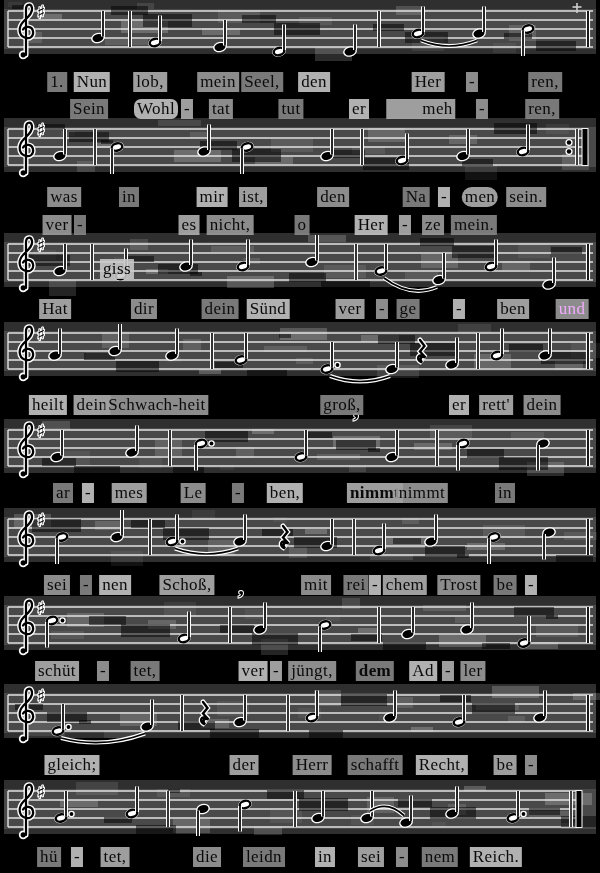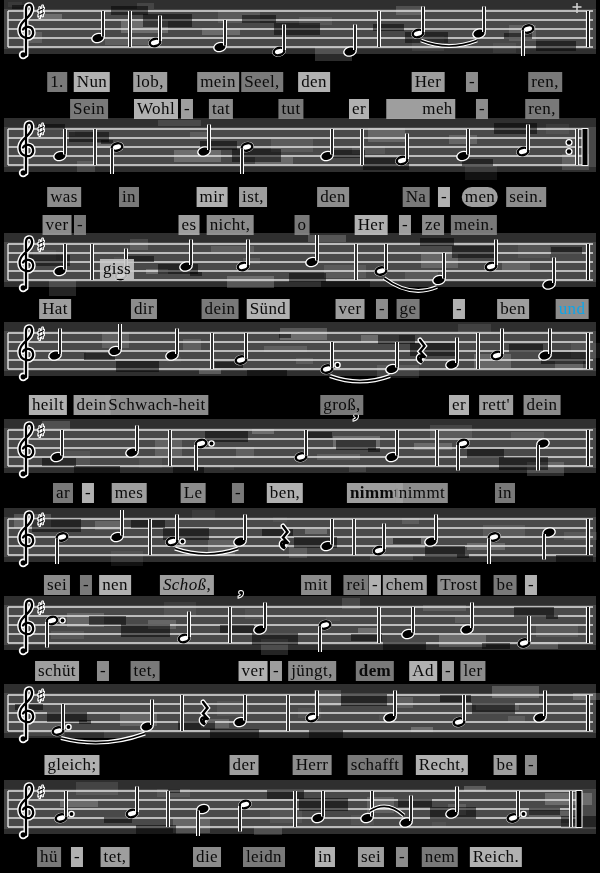--- a/index.html
+++ b/index.html
@@ -1031,21 +1031,21 @@
       <span class="lyric-word" style="left: 57px; top: 72px; color: rgb(10, 10, 10); background: rgba(138, 138, 138, 0.88);">1.</span>
       <span class="lyric-word" style="left: 92px; top: 72px; color: rgb(10, 10, 10); background: rgba(201, 201, 201, 0.88);">Nun</span>
       <span class="lyric-word" style="left: 150px; top: 72px; color: rgb(10, 10, 10); background: rgba(180, 180, 180, 0.88);">lob,</span>
       <span class="lyric-word" style="left: 218px; top: 72px; color: rgb(10, 10, 10); background: rgba(159, 159, 159, 0.88);">mein</span>
       <span class="lyric-word" style="left: 262px; top: 72px; color: rgb(10, 10, 10); background: rgba(138, 138, 138, 0.88);">Seel,</span>
       <span class="lyric-word" style="left: 314px; top: 72px; color: rgb(10, 10, 10); background: rgba(201, 201, 201, 0.88);">den</span>
       <span class="lyric-word" style="left: 428px; top: 72px; color: rgb(10, 10, 10); background: rgba(180, 180, 180, 0.88);">Her</span>
       <span class="lyric-word" style="left: 472px; top: 72px; color: rgb(10, 10, 10); background: rgba(159, 159, 159, 0.88);">-</span>
       <span class="lyric-word" style="left: 545px; top: 72px; color: rgb(10, 10, 10); background: rgba(138, 138, 138, 0.88);">ren,</span>
       <span class="lyric-word" style="left: 89px; top: 99px; color: rgb(10, 10, 10); background: rgba(138, 138, 138, 0.88);">Sein</span>
-      <span class="lyric-word" style="left: 156px; top: 99px; color: rgb(10, 10, 10); background: rgba(201, 201, 201, 0.88);">Wohl</span>
+      <span class="lyric-word" style="left: 156px; top: 99px; color: rgb(10, 10, 10); background: rgba(201, 201, 201, 0.88); border-radius: 7px;">Wohl</span>
       <span class="lyric-word" style="left: 187px; top: 99px; color: rgb(10, 10, 10); background: rgba(180, 180, 180, 0.88);">-</span>
       <span class="lyric-word" style="left: 221px; top: 99px; color: rgb(10, 10, 10); background: rgba(159, 159, 159, 0.88);">tat</span>
       <span class="lyric-word" style="left: 291px; top: 99px; color: rgb(10, 10, 10); background: rgba(138, 138, 138, 0.88);">tut</span>
       <span class="lyric-word" style="left: 359px; top: 99px; color: rgb(10, 10, 10); background: rgba(201, 201, 201, 0.88);">er</span>
       <span class="lyric-word" style="left: 421px; top: 99px; color: rgb(10, 10, 10); background: rgba(180, 180, 180, 0.88); padding-left: 36px;">meh</span>
       <span class="lyric-word" style="left: 482px; top: 99px; color: rgb(10, 10, 10); background: rgba(159, 159, 159, 0.88);">-</span>
       <span class="lyric-word" style="left: 542px; top: 99px; color: rgb(10, 10, 10); background: rgba(138, 138, 138, 0.88);">ren,</span>
       <span class="lyric-word" style="left: 64px; top: 187px; color: rgb(10, 10, 10); background: rgba(159, 159, 159, 0.88);">was</span>
       <span class="lyric-word" style="left: 129px; top: 187px; color: rgb(10, 10, 10); background: rgba(138, 138, 138, 0.88);">in</span>
       <span class="lyric-word" style="left: 212px; top: 187px; color: rgb(10, 10, 10); background: rgba(201, 201, 201, 0.88);">mir</span>
@@ -1067,41 +1067,41 @@
       <span class="lyric-word" style="left: 474px; top: 215px; color: rgb(10, 10, 10); background: rgba(138, 138, 138, 0.88);">mein.</span>
       <span class="lyric-word" style="left: 55px; top: 299px; color: rgb(10, 10, 10); background: rgba(180, 180, 180, 0.88);">Hat</span>
       <span class="lyric-word" style="left: 144px; top: 299px; color: rgb(10, 10, 10); background: rgba(159, 159, 159, 0.88);">dir</span>
       <span class="lyric-word" style="left: 220px; top: 299px; color: rgb(10, 10, 10); background: rgba(138, 138, 138, 0.88);">dein</span>
       <span class="lyric-word" style="left: 268px; top: 299px; color: rgb(10, 10, 10); background: rgba(201, 201, 201, 0.88);">Sünd</span>
       <span class="lyric-word" style="left: 350px; top: 299px; color: rgb(10, 10, 10); background: rgba(180, 180, 180, 0.88);">ver</span>
       <span class="lyric-word" style="left: 382px; top: 299px; color: rgb(10, 10, 10); background: rgba(159, 159, 159, 0.88);">-</span>
       <span class="lyric-word" style="left: 408px; top: 299px; color: rgb(10, 10, 10); background: rgba(138, 138, 138, 0.88);">ge</span>
       <span class="lyric-word" style="left: 459px; top: 299px; color: rgb(10, 10, 10); background: rgba(201, 201, 201, 0.88);">-</span>
       <span class="lyric-word" style="left: 513px; top: 299px; color: rgb(10, 10, 10); background: rgba(180, 180, 180, 0.88);">ben</span>
-      <span class="lyric-word" style="left: 572px; top: 299px; color: #0ea5e9; background: rgba(159, 159, 159, 0.88);">und</span>
+      <span class="lyric-word" style="left: 572px; top: 299px; color: #f0abfc; background: rgba(159, 159, 159, 0.88);">und</span>
       <span class="lyric-word" style="left: 48px; top: 395px; color: rgb(10, 10, 10); background: rgba(201, 201, 201, 0.88);">heilt</span>
       <span class="lyric-word" style="left: 92px; top: 395px; color: rgb(10, 10, 10); background: rgba(180, 180, 180, 0.88);">dein</span>
       <span class="lyric-word" style="left: 157px; top: 395px; color: rgb(10, 10, 10); background: rgba(159, 159, 159, 0.88);">Schwach-heit</span>
       <span class="lyric-word" style="left: 342px; top: 395px; color: rgb(10, 10, 10); background: rgba(138, 138, 138, 0.88);">groß,</span>
       <span class="lyric-word" style="left: 459px; top: 395px; color: rgb(10, 10, 10); background: rgba(201, 201, 201, 0.88);">er</span>
       <span class="lyric-word" style="left: 496px; top: 395px; color: rgb(10, 10, 10); background: rgba(180, 180, 180, 0.88);">rett'</span>
       <span class="lyric-word" style="left: 542px; top: 395px; color: rgb(10, 10, 10); background: rgba(159, 159, 159, 0.88);">dein</span>
       <span class="lyric-word" style="left: 63px; top: 483px; color: rgb(10, 10, 10); background: rgba(138, 138, 138, 0.88);">ar</span>
       <span class="lyric-word" style="left: 88px; top: 483px; color: rgb(10, 10, 10); background: rgba(201, 201, 201, 0.88);">-</span>
       <span class="lyric-word" style="left: 129px; top: 483px; color: rgb(10, 10, 10); background: rgba(180, 180, 180, 0.88);">mes</span>
       <span class="lyric-word" style="left: 193px; top: 483px; color: rgb(10, 10, 10); background: rgba(159, 159, 159, 0.88);">Le</span>
       <span class="lyric-word" style="left: 238px; top: 483px; color: rgb(10, 10, 10); background: rgba(138, 138, 138, 0.88);">-</span>
       <span class="lyric-word" style="left: 285px; top: 483px; color: rgb(10, 10, 10); background: rgba(201, 201, 201, 0.88);">ben,</span>
       <span class="lyric-word" style="left: 375px; top: 483px; color: rgb(10, 10, 10); background: rgba(180, 180, 180, 0.88); font-weight: bold;">nimmt</span>
       <span class="lyric-word" style="left: 422px; top: 483px; color: rgb(10, 10, 10); background: rgba(159, 159, 159, 0.88);">nimmt</span>
       <span class="lyric-word" style="left: 505px; top: 483px; color: rgb(10, 10, 10); background: rgba(138, 138, 138, 0.88);">in</span>
       <span class="lyric-word" style="left: 57px; top: 575px; color: rgb(10, 10, 10); background: rgba(159, 159, 159, 0.88);">sei</span>
       <span class="lyric-word" style="left: 86px; top: 575px; color: rgb(10, 10, 10); background: rgba(138, 138, 138, 0.88);">-</span>
       <span class="lyric-word" style="left: 115px; top: 575px; color: rgb(10, 10, 10); background: rgba(201, 201, 201, 0.88);">nen</span>
-      <span class="lyric-word" style="left: 187px; top: 575px; color: rgb(10, 10, 10); background: rgba(180, 180, 180, 0.88); font-style: italic;">Schoß,</span>
+      <span class="lyric-word" style="left: 187px; top: 575px; color: rgb(10, 10, 10); background: rgba(180, 180, 180, 0.88);">Schoß,</span>
       <span class="lyric-word" style="left: 316px; top: 575px; color: rgb(10, 10, 10); background: rgba(159, 159, 159, 0.88);">mit</span>
       <span class="lyric-word" style="left: 356px; top: 575px; color: rgb(10, 10, 10); background: rgba(138, 138, 138, 0.88);">rei</span>
       <span class="lyric-word" style="left: 375px; top: 575px; color: rgb(10, 10, 10); background: rgba(201, 201, 201, 0.88);">-</span>
       <span class="lyric-word" style="left: 405px; top: 575px; color: rgb(10, 10, 10); background: rgba(180, 180, 180, 0.88);">chem</span>
       <span class="lyric-word" style="left: 459px; top: 575px; color: rgb(10, 10, 10); background: rgba(159, 159, 159, 0.88);">Trost</span>
       <span class="lyric-word" style="left: 505px; top: 575px; color: rgb(10, 10, 10); background: rgba(138, 138, 138, 0.88);">be</span>
       <span class="lyric-word" style="left: 531px; top: 575px; color: rgb(10, 10, 10); background: rgba(201, 201, 201, 0.88);">-</span>
       <span class="lyric-word" style="left: 57px; top: 661px; color: rgb(10, 10, 10); background: rgba(180, 180, 180, 0.88);">schüt</span>
       <span class="lyric-word" style="left: 103px; top: 661px; color: rgb(10, 10, 10); background: rgba(159, 159, 159, 0.88);">-</span>
       <span class="lyric-word" style="left: 145px; top: 661px; color: rgb(10, 10, 10); background: rgba(138, 138, 138, 0.88);">tet,</span>

